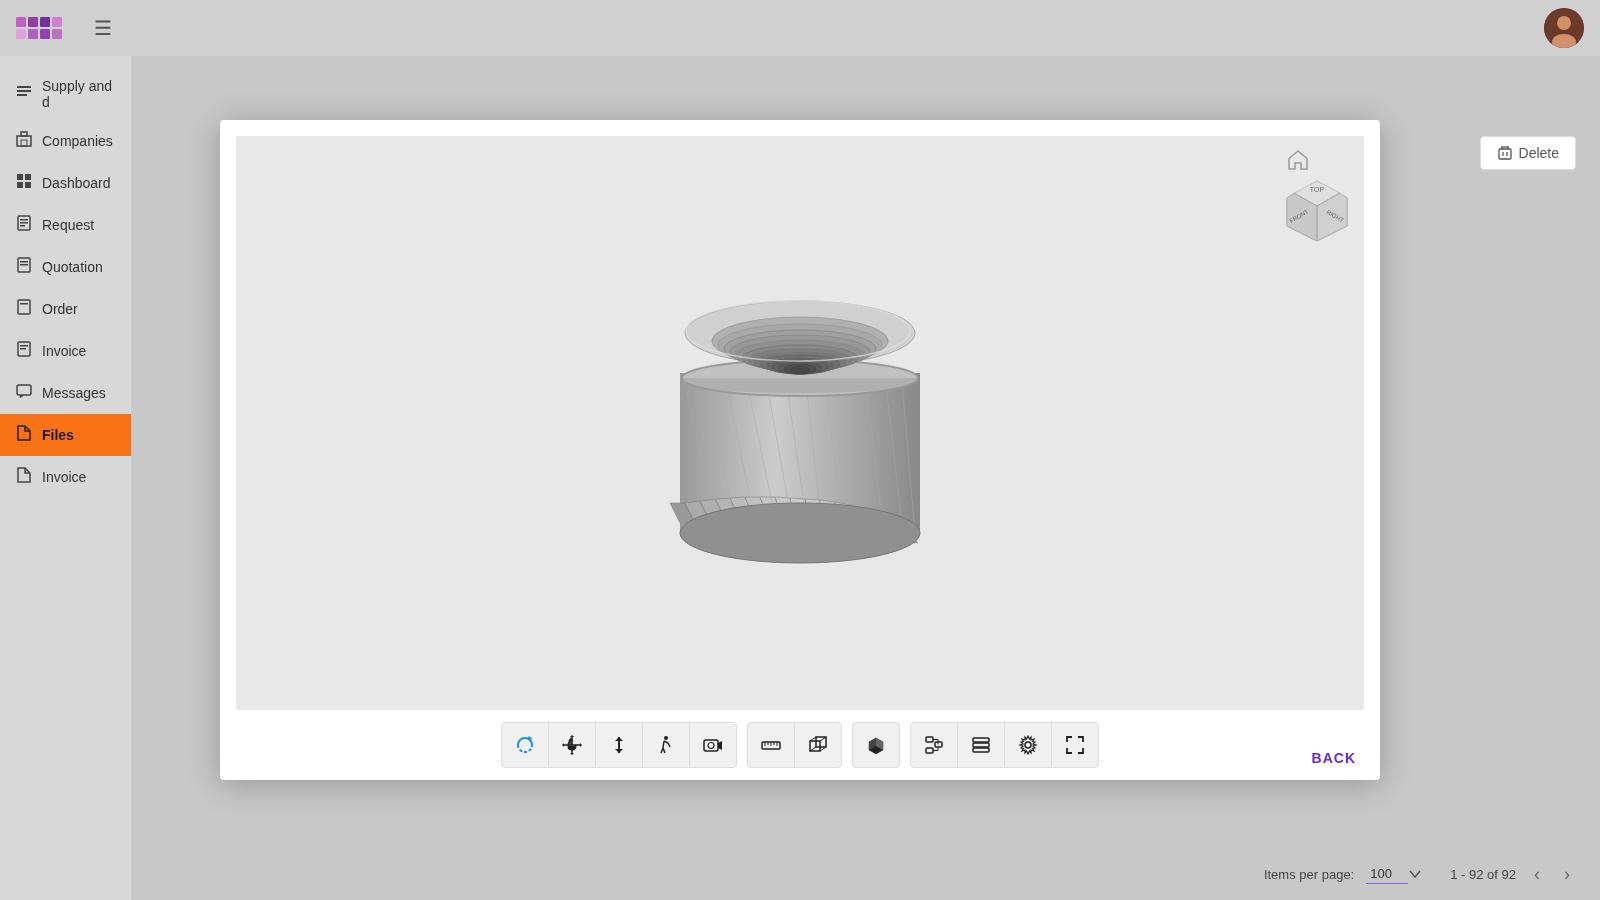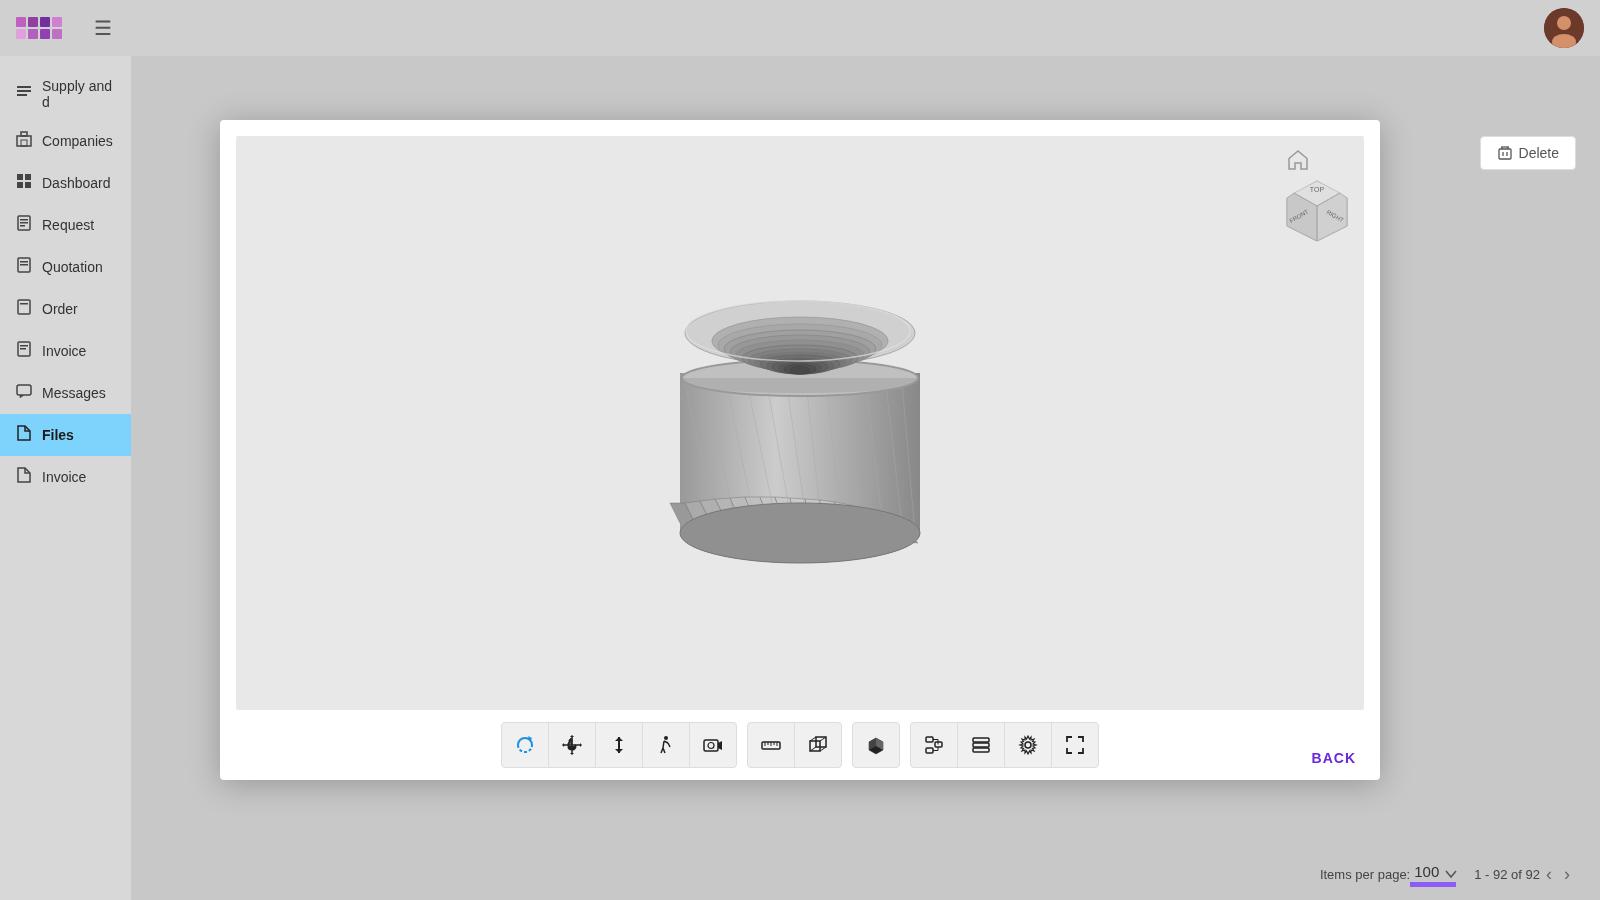--- a/index.html
+++ b/index.html
@@ -73,21 +73,21 @@
     .sidebar-item {
       display: flex;
       align-items: center;
       gap: 8px;
       padding: 10px 14px;
       cursor: pointer;
       font-size: 14px;
       color: #333;
     }
     .sidebar-item.active {
-      background: #7dd3fc;
+      background: #f97316;
       font-weight: 600;
       color: #1a1a1a;
     }
     .sidebar-icon {
       font-size: 16px;
       width: 20px;
       text-align: center;
       flex-shrink: 0;
     }
 
@@ -104,32 +104,32 @@
     
     .bottom-bar {
       position: absolute;
       bottom: 0; left: 148px; right: 0;
       height: 52px;
       background: #c8c8c8;
       display: flex;
       align-items: center;
       justify-content: flex-end;
       padding: 0 24px;
-      gap: 0;
+      gap: 12px;
       z-index: 4;
     }
     .items-per-page-label {
       font-size: 13px;
       color: #444;
     }
     .items-select {
       background: none;
       border: none;
-      border-bottom: 5px solid #8b5cf6;
-      font-size: 15px;
+      border-bottom: 1px solid #8b5cf6;
+      font-size: 13px;
       color: #333;
       cursor: pointer;
       padding: 2px 16px 2px 4px;
       appearance: none;
     }
     .page-info {
       font-size: 13px;
       color: #444;
       margin-left: 8px;
     }

